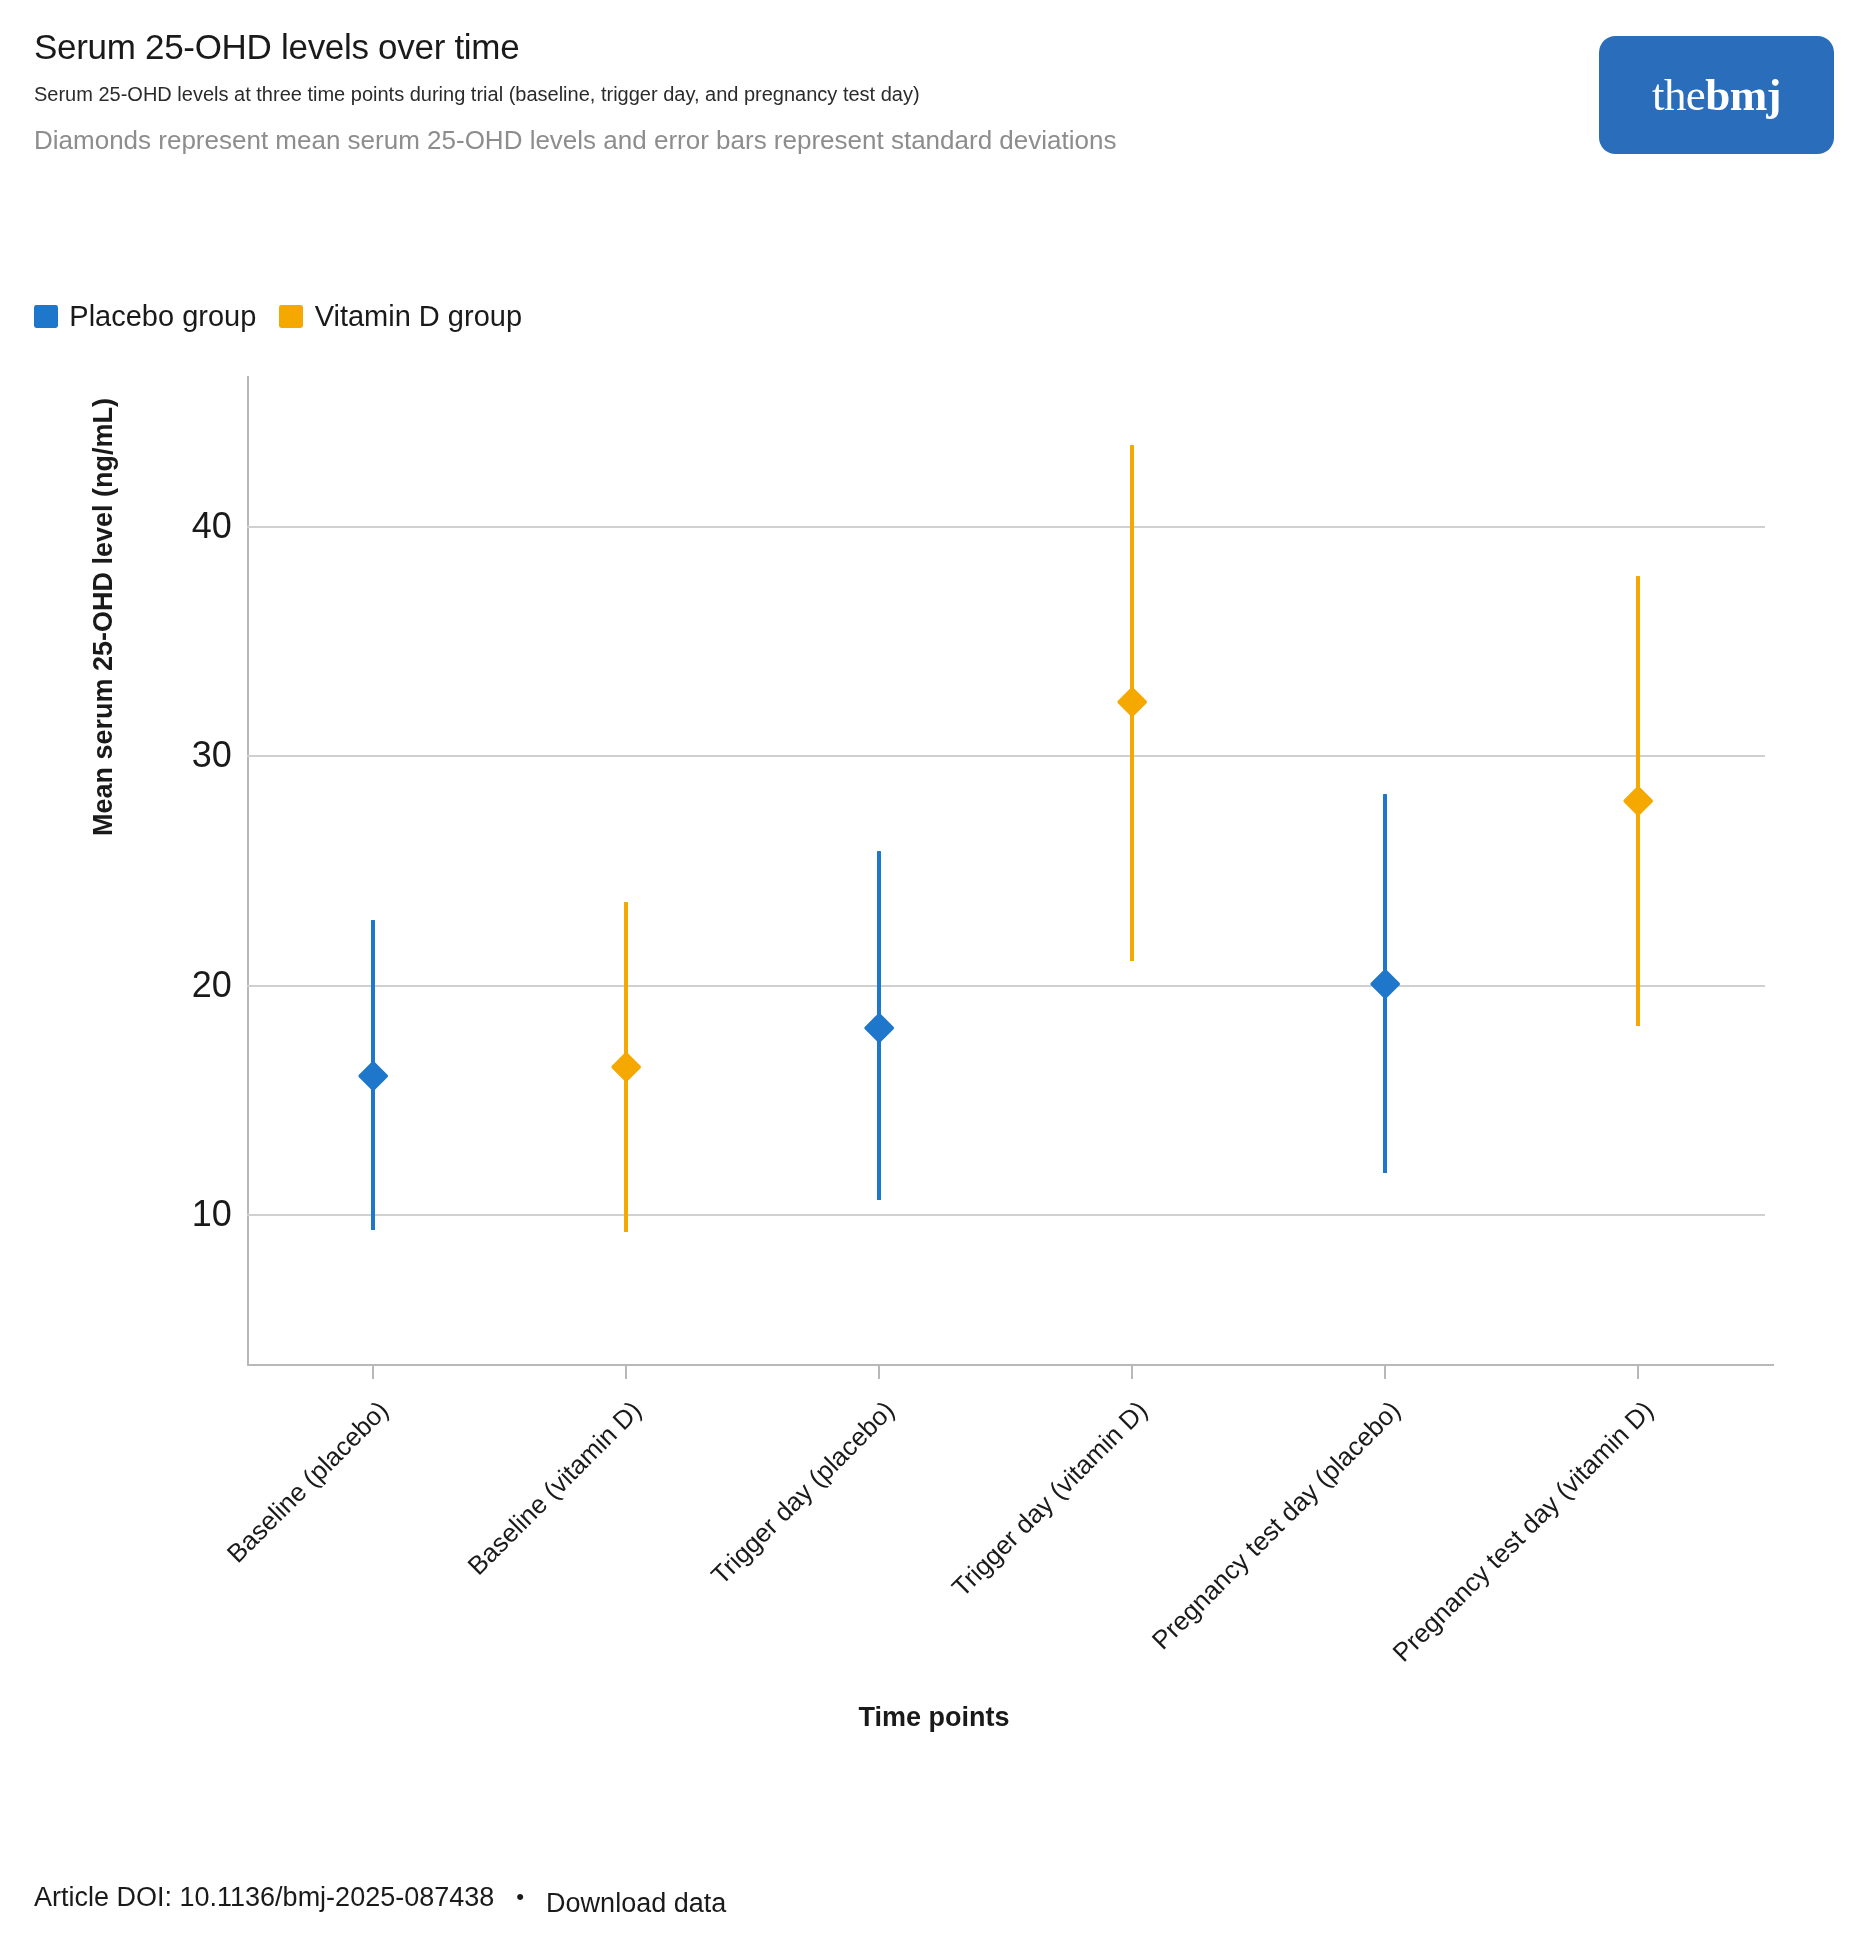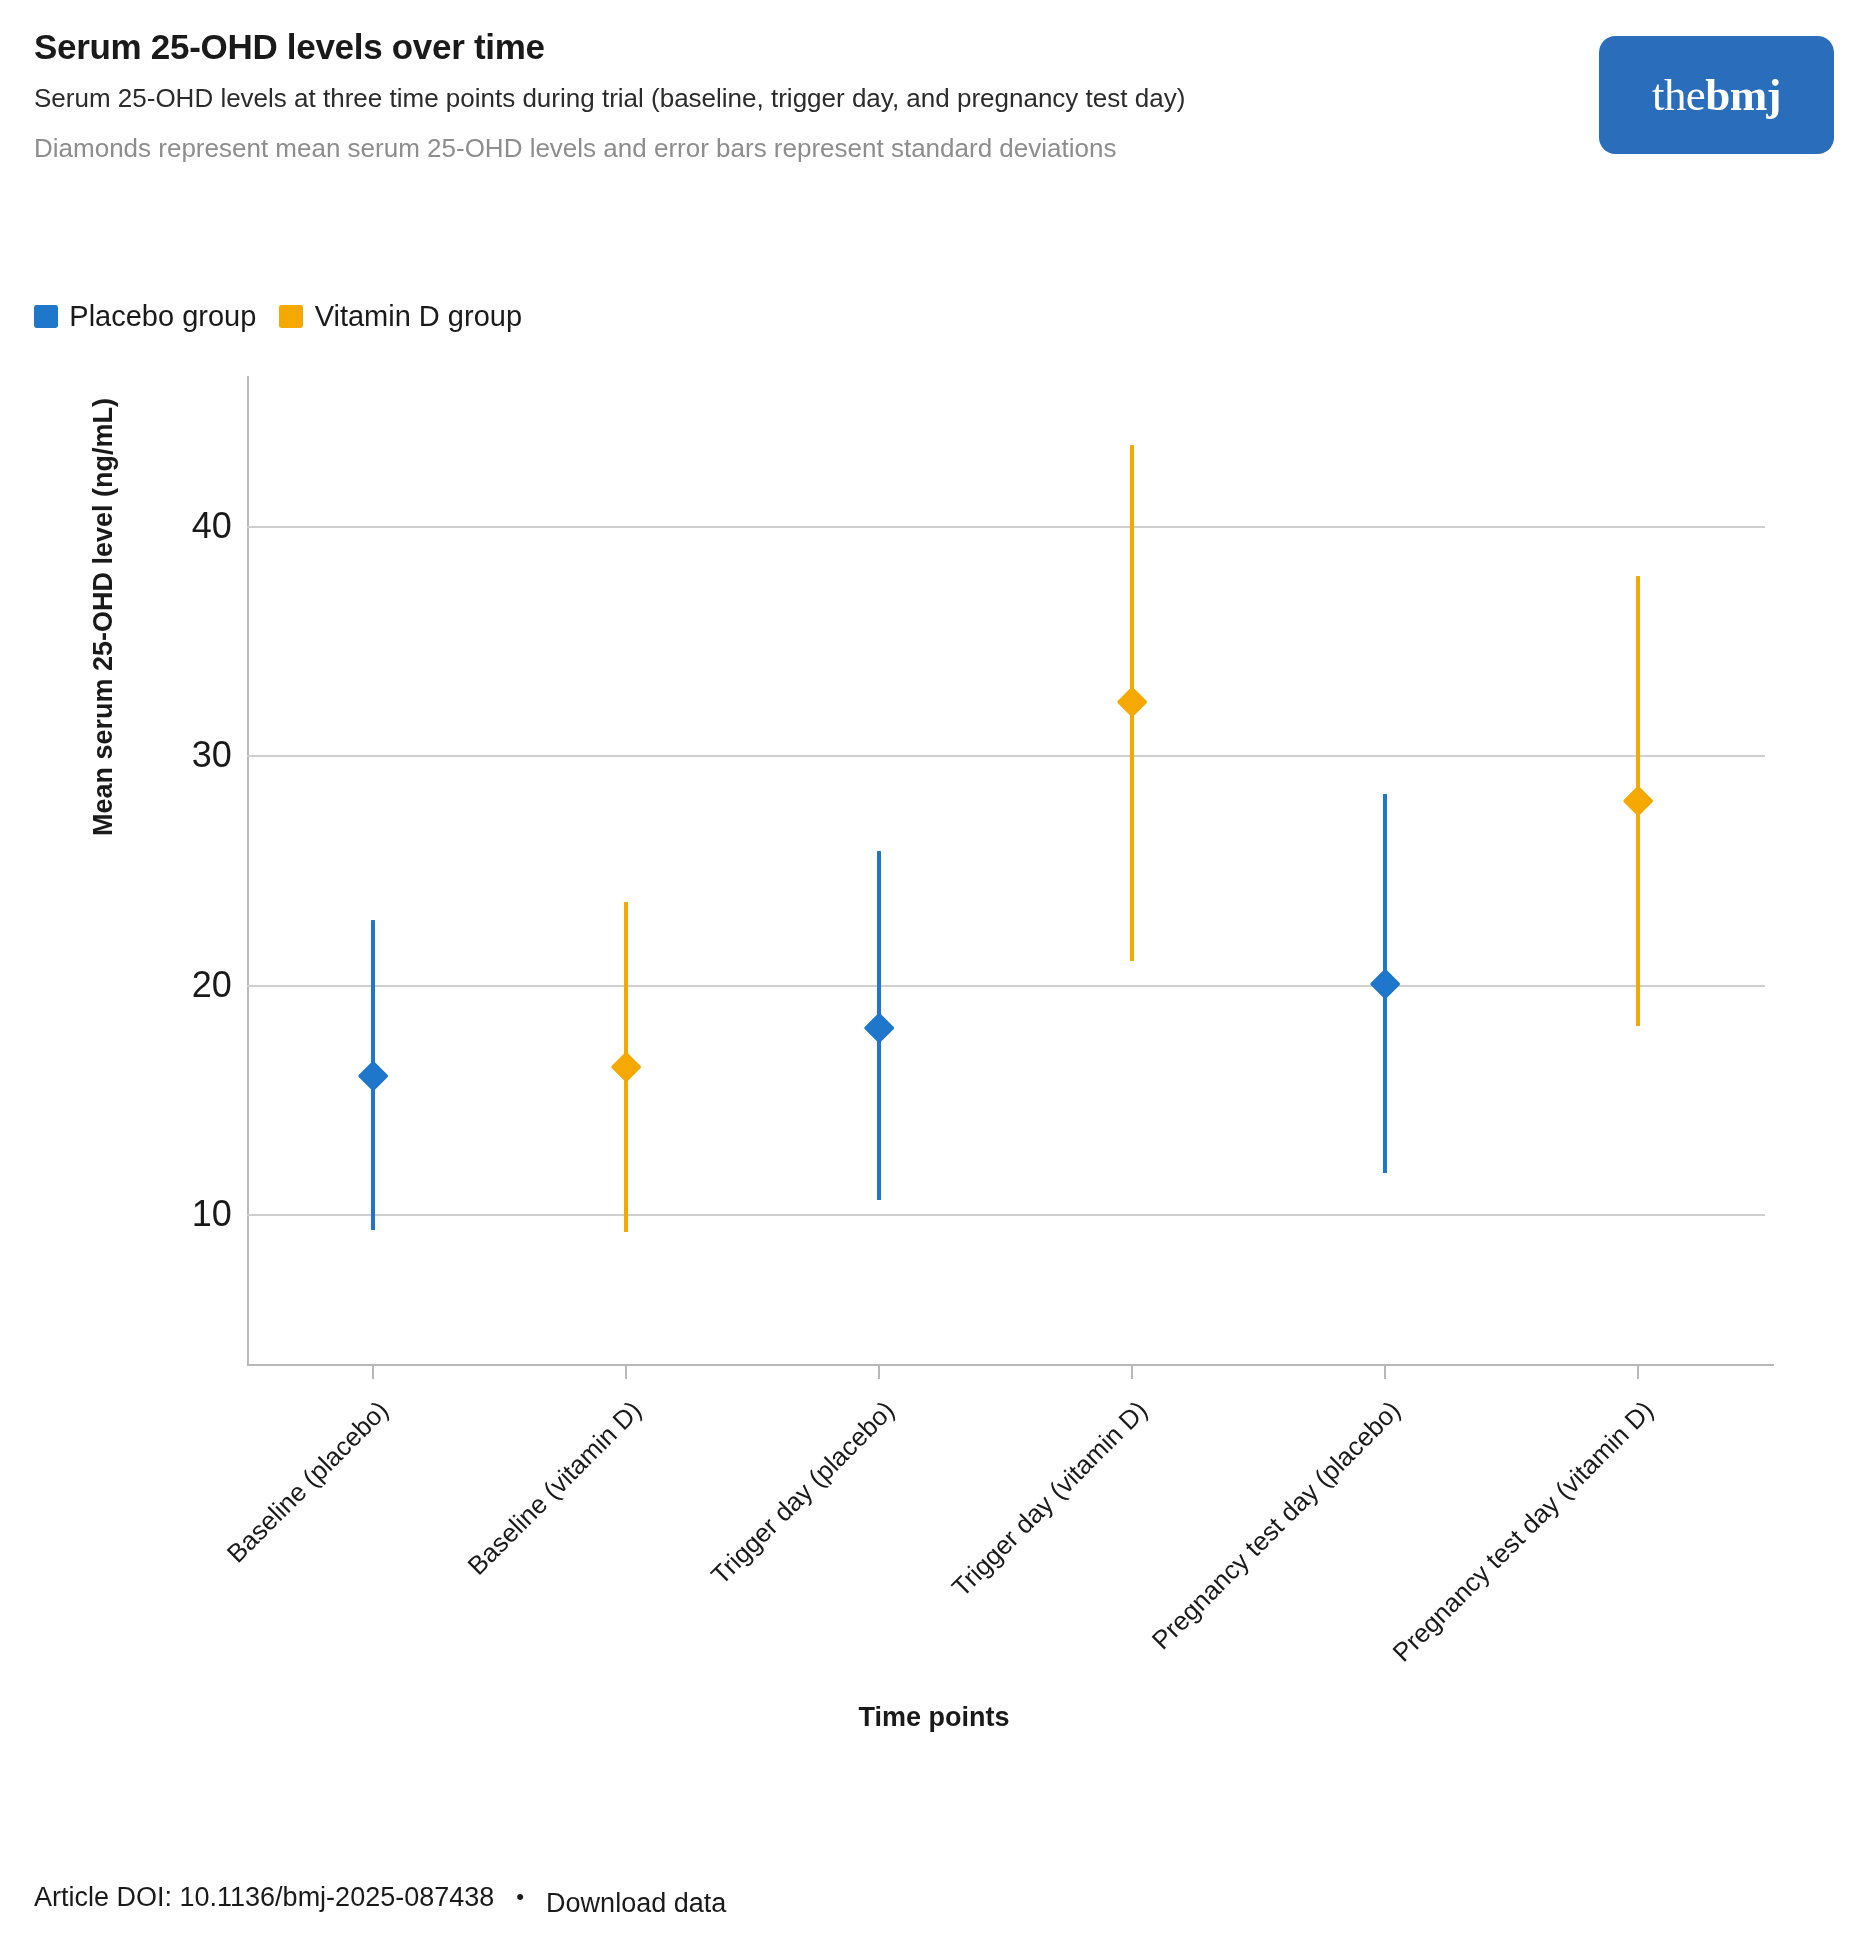--- a/index.html
+++ b/index.html
@@ -23,28 +23,28 @@
 
   
   .header {
     position: absolute;
     left: 34px;
     top: 28px;
     right: 34px;
   }
   .chart-title {
     font-size: 35px;
-    font-weight: bold;
+    font-weight: normal;
     letter-spacing: -0.3px;
     color: #1a1a1a;
     margin: 0 0 15.3px 0;
     line-height: 1.1;
   }
   .chart-subtitle {
-    font-size: 26px;
+    font-size: 20px;
     font-weight: normal;
     color: #2b2b2b;
     margin: 0 0 17.6px 0;
     line-height: 1.28;
     max-width: 1412px;
   }
   .chart-note {
     font-size: 26px;
     color: #8d8d8d;
     margin: 0 0 26px 0;

